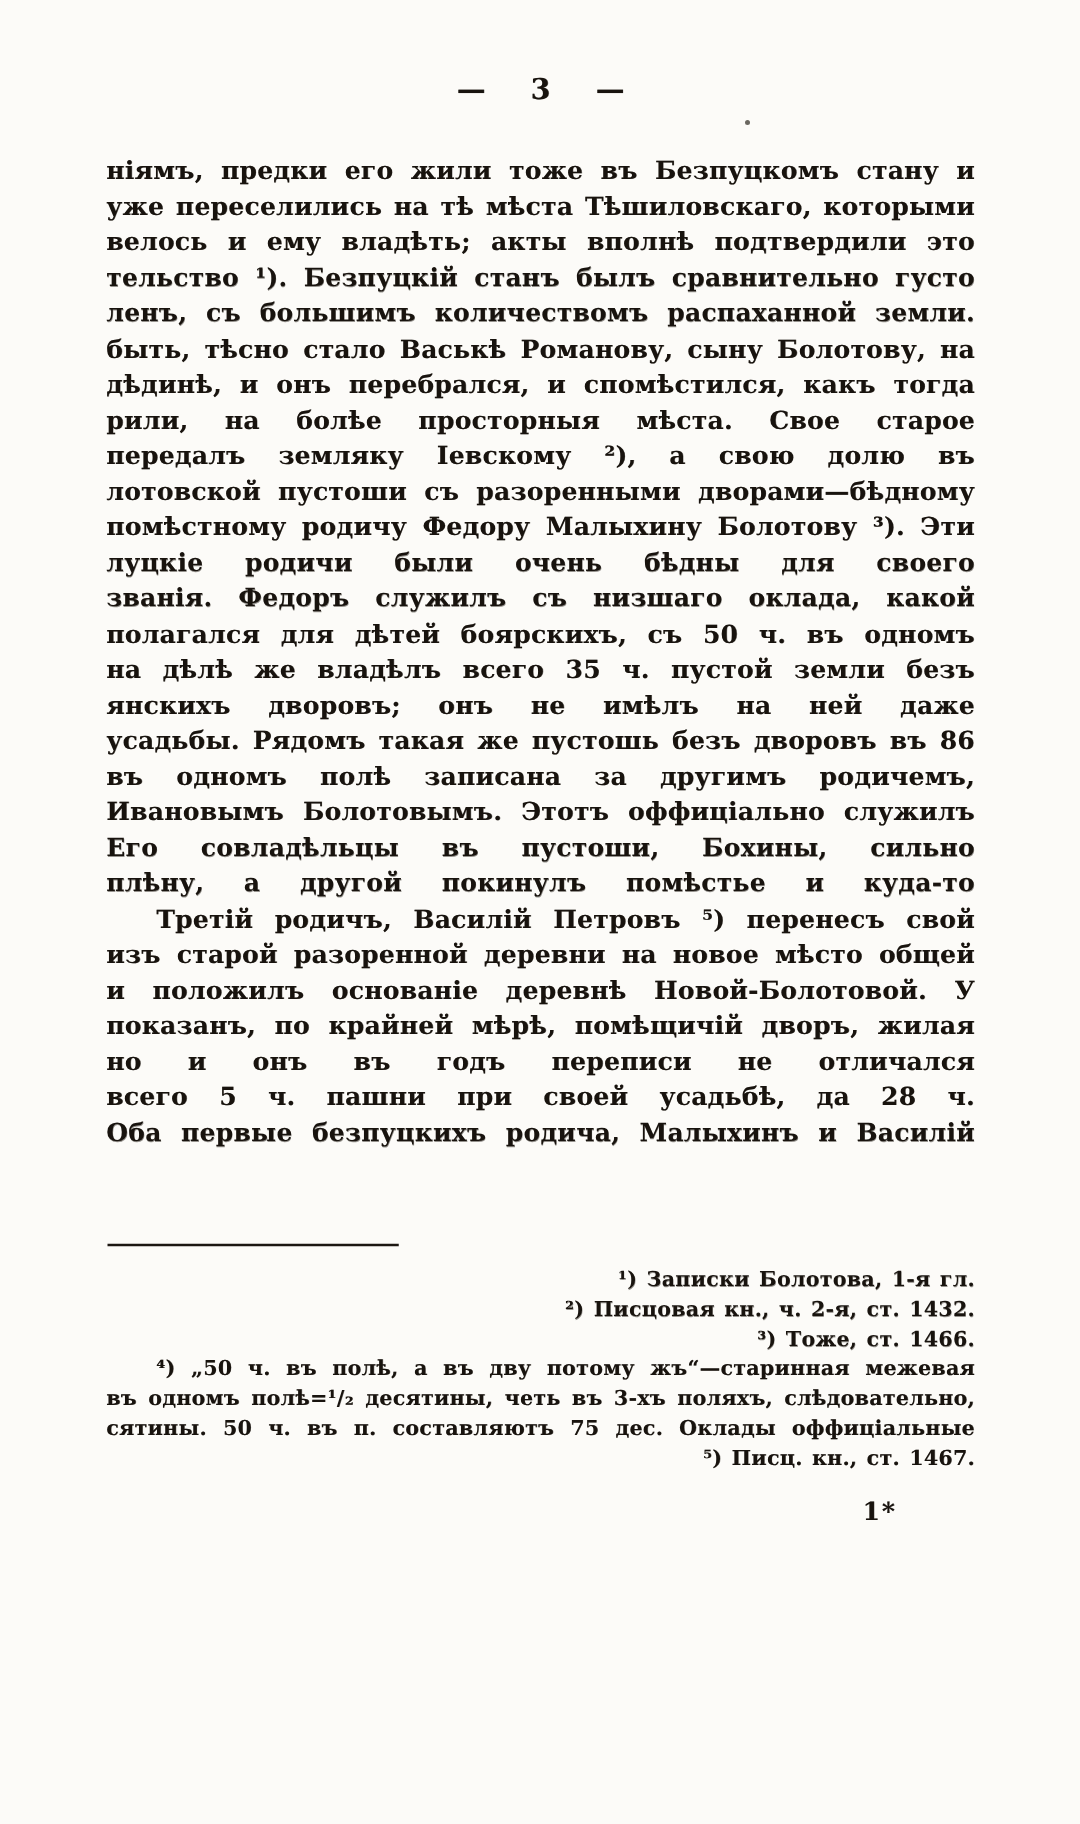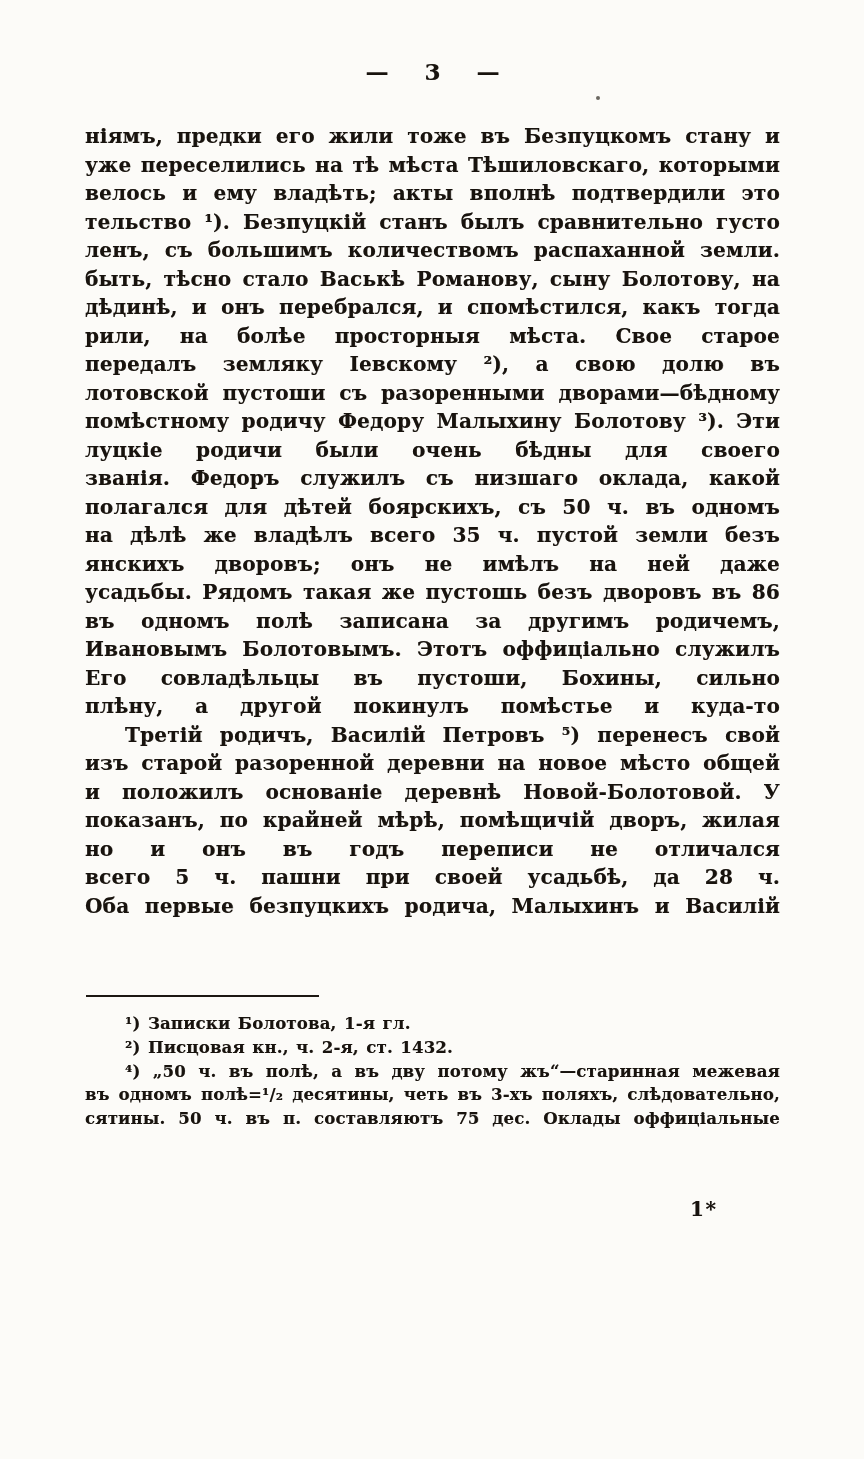--- a/index.html
+++ b/index.html
@@ -35,21 +35,21 @@
   .ln.indent { text-indent:40px; }
   .rule {
     position:absolute; top:995px; left:86px;
     width:233px; height:2px; background:#1c1712;
   }
   .footnotes {
     position:absolute; top:1012px; left:85px; width:695px;
     font-size:16.5px; line-height:23.8px;
     letter-spacing:0.2px; word-spacing:1.5px;
   }
-  .fn { height:23.8px; overflow:hidden; text-align:left; }
+  .fn { height:23.8px; overflow:hidden; text-align:right; }
   .fn.indent { text-indent:40px; }
   .fn.just { text-align:justify; text-align-last:justify; }
   .sig {
     position:absolute; top:1197px; left:690px;
     font-size:20px; letter-spacing:1.5px;
   }
 </style>
 </head>
 <body>
 
@@ -90,20 +90,22 @@
     <div class="ln">но и онъ въ годъ переписи не отличался благоденствіемъ;</div>
     <div class="ln">всего 5 ч. пашни при своей усадьбѣ, да 28 ч. перелогомъ.</div>
     <div class="ln">Оба первые безпуцкихъ родича, Малыхинъ и Василій Ива-</div>
   </div>
 
   <div class="rule"></div>
 
   <div class="footnotes">
     <div class="fn indent">¹) Записки Болотова, 1-я гл.</div>
     <div class="fn indent">²) Писцовая кн., ч. 2-я, ст. 1432.</div>
+    <div class="fn indent">³) Тоже, ст. 1466.</div>
     <div class="fn indent just">⁴) „50 ч. въ полѣ, а въ дву потому жъ“—старинная межевая мѣра. Четь</div>
     <div class="fn just">въ одномъ полѣ=¹/₂ десятины, четь въ 3-хъ поляхъ, слѣдовательно, 1¹/₂ де-</div>
     <div class="fn just">сятины. 50 ч. въ п. составляютъ 75 дес. Оклады оффиціальные очень</div>
+    <div class="fn indent">⁵) Писц. кн., ст. 1467.</div>
   </div>
 
   <div class="sig">1*</div>
 
 </div>
 
 </body></html>

